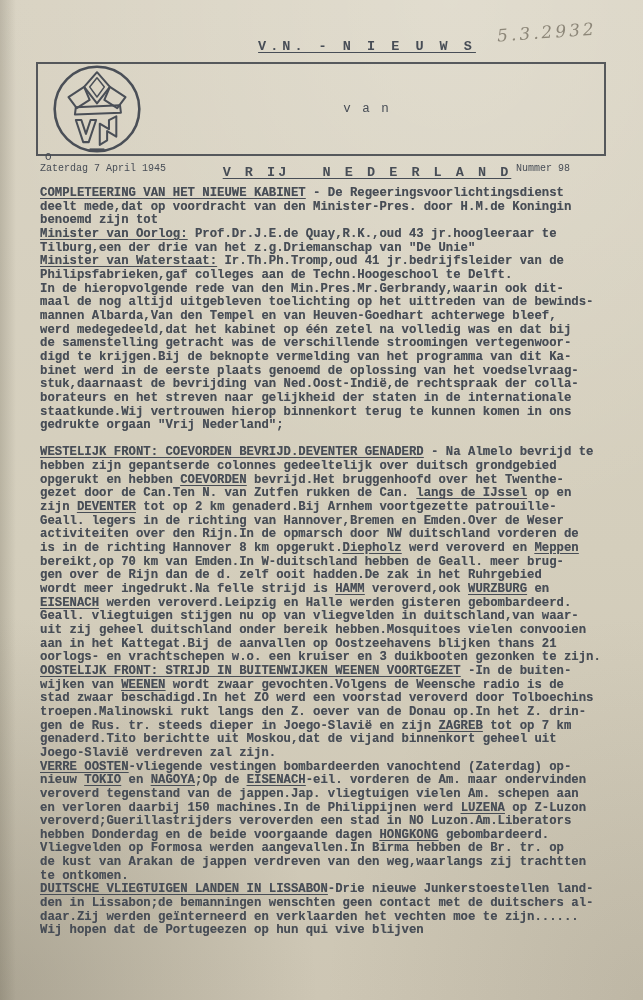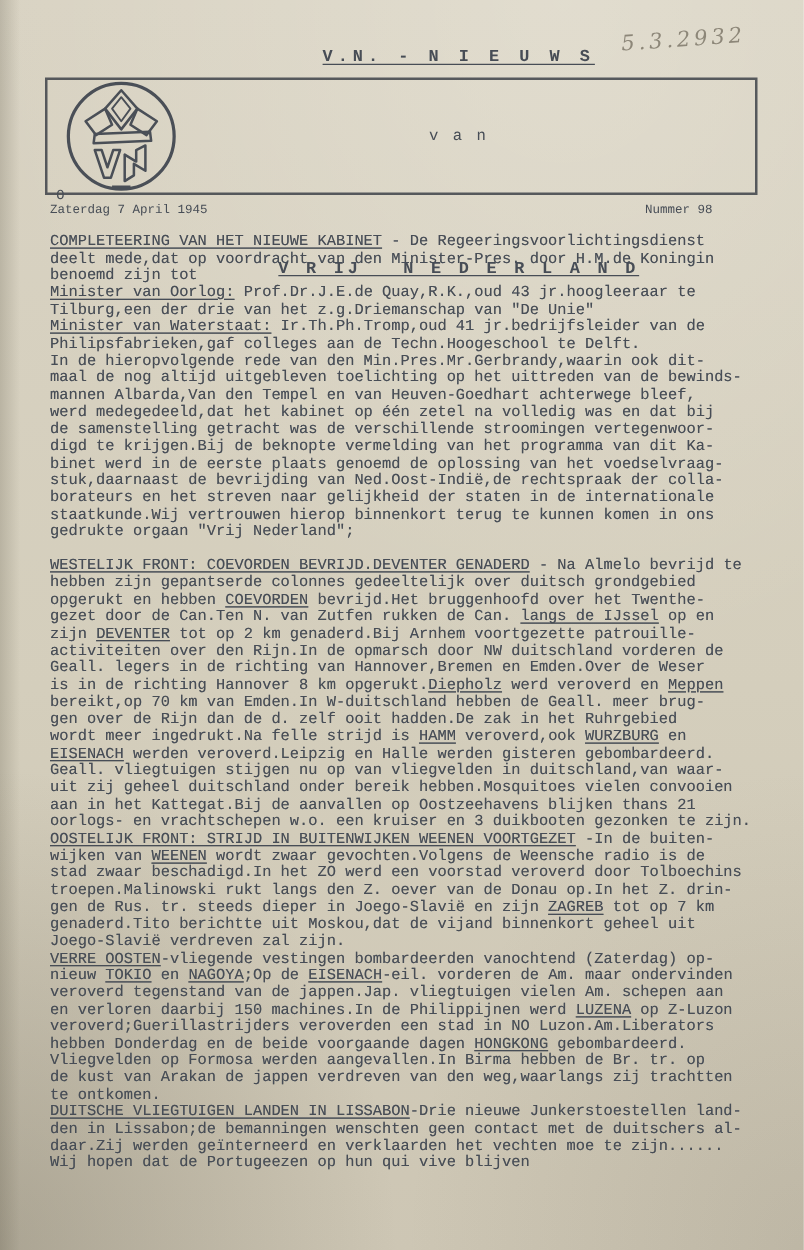--- a/index.html
+++ b/index.html
@@ -27,34 +27,34 @@
     border:2px solid rgba(48,53,61,0.78);
     display:flex;align-items:center;
   }
   .logo{flex:0 0 118px;display:flex;justify-content:center;align-items:center;}
   .logo svg{display:block;}
   .mh-text{flex:1;text-align:center;white-space:pre;line-height:21px;padding-right:26px;}
   .mh1{font-size:13.5px;letter-spacing:4px;font-weight:bold;}
   .mh2{font-size:13px;letter-spacing:2px;}
   .mh3{font-size:12.5px;letter-spacing:2px;}
   .mh4{font-size:13.5px;letter-spacing:3px;font-weight:bold;}
-  .u{text-decoration:underline;text-underline-offset:2px;margin-top:43px;}
+  .u{text-decoration:underline;text-underline-offset:2px;}
   .stray{position:absolute;left:45px;top:151px;font-size:11px;}
   .dateline{
     position:absolute;left:40px;top:163px;width:530px;
     display:flex;justify-content:space-between;
     font-size:10px;
   }
   .doc-body{
     position:absolute;left:40px;top:187px;width:578px;
     font-size:12.3px;line-height:13.65px;
     text-shadow:0 0 0.4px rgba(71,77,86,0.55);
   }
   .para.gap{margin-top:13.65px;}
-  .line{white-space:pre;}
+  .line{white-space:pre;font-weight:bold;}
 </style>
 </head>
 <body>
 
 <div class="sheet">
 
   <div class="pencil">5.3.2932</div>
 
   <div class="masthead">
     <div class="logo">
@@ -104,22 +104,22 @@
         <div class="line"><span>borateurs en het streven naar gelijkheid der staten in de internationale</span></div>
         <div class="line"><span>staatkunde.Wij vertrouwen hierop binnenkort terug te kunnen komen in ons</span></div>
         <div class="line"><span>gedrukte orgaan "Vrij Nederland";</span></div>
       </div>
       <div class="para gap">
         <div class="line"><span class="u">WESTELIJK FRONT: COEVORDEN BEVRIJD.DEVENTER GENADERD</span><span> - Na Almelo bevrijd te</span></div>
         <div class="line"><span>hebben zijn gepantserde colonnes gedeeltelijk over duitsch grondgebied</span></div>
         <div class="line"><span>opgerukt en hebben </span><span class="u">COEVORDEN</span><span> bevrijd.Het bruggenhoofd over het Twenthe-</span></div>
         <div class="line"><span>gezet door de Can.Ten N. van Zutfen rukken de Can. </span><span class="u">langs de IJssel</span><span> op en</span></div>
         <div class="line"><span>zijn </span><span class="u">DEVENTER</span><span> tot op 2 km genaderd.Bij Arnhem voortgezette patrouille-</span></div>
+        <div class="line"><span>Geall. legers in de richting van Hannover,Bremen en Emden.Over de Weser</span></div>
         <div class="line"><span>activiteiten over den Rijn.In de opmarsch door NW duitschland vorderen de</span></div>
-        <div class="line"><span>Geall. legers in de richting van Hannover,Bremen en Emden.Over de Weser</span></div>
         <div class="line"><span>is in de richting Hannover 8 km opgerukt.</span><span class="u">Diepholz</span><span> werd veroverd en </span><span class="u">Meppen</span></div>
         <div class="line"><span>bereikt,op 70 km van Emden.In W-duitschland hebben de Geall. meer brug-</span></div>
         <div class="line"><span>gen over de Rijn dan de d. zelf ooit hadden.De zak in het Ruhrgebied</span></div>
         <div class="line"><span>wordt meer ingedrukt.Na felle strijd is </span><span class="u">HAMM</span><span> veroverd,ook </span><span class="u">WURZBURG</span><span> en</span></div>
         <div class="line"><span class="u">EISENACH</span><span> werden veroverd.Leipzig en Halle werden gisteren gebombardeerd.</span></div>
         <div class="line"><span>Geall. vliegtuigen stijgen nu op van vliegvelden in duitschland,van waar-</span></div>
         <div class="line"><span>uit zij geheel duitschland onder bereik hebben.Mosquitoes vielen convooien</span></div>
         <div class="line"><span>aan in het Kattegat.Bij de aanvallen op Oostzeehavens blijken thans 21</span></div>
         <div class="line"><span>oorlogs- en vrachtschepen w.o. een kruiser en 3 duikbooten gezonken te zijn.</span></div>
       </div>

